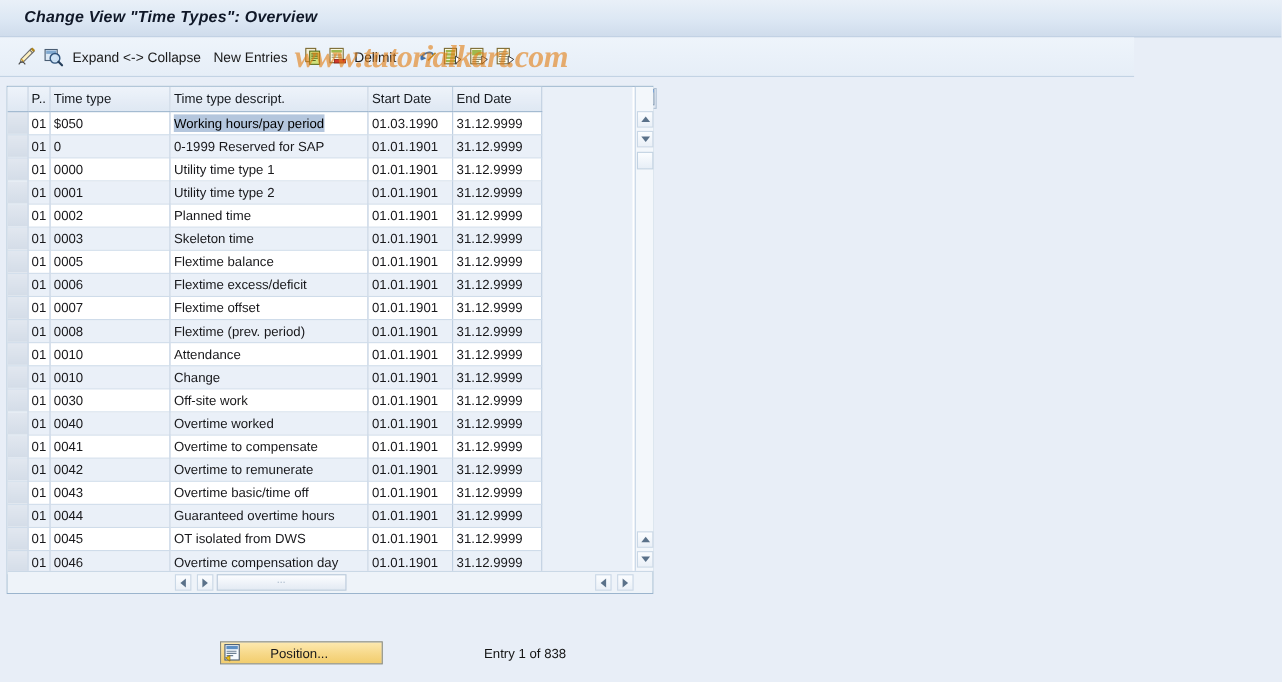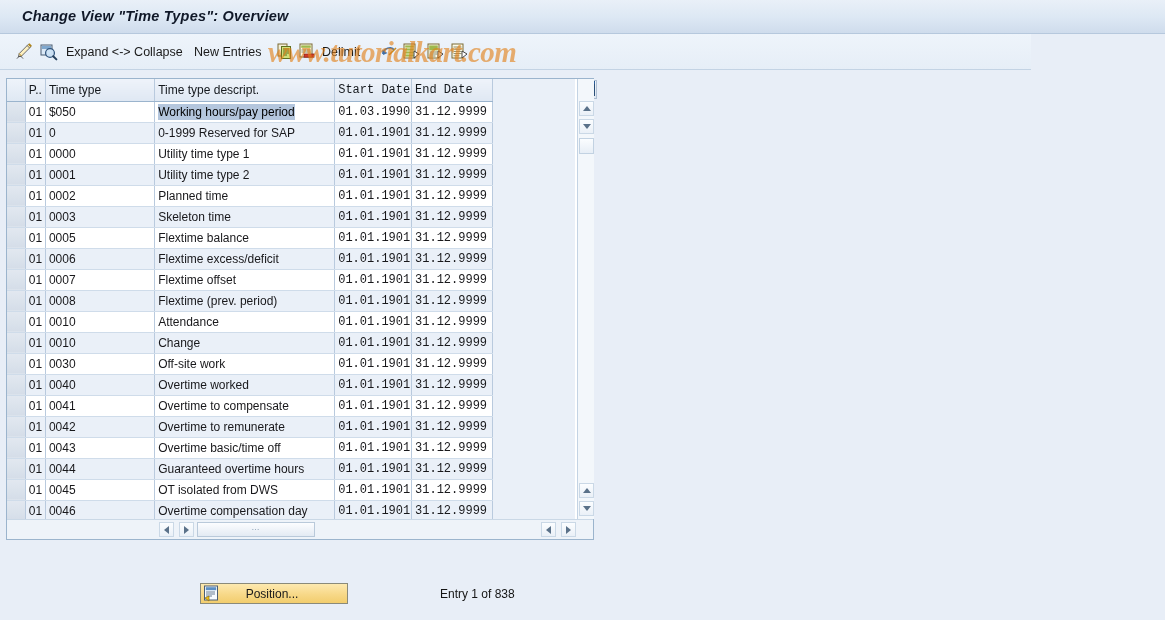--- a/index.html
+++ b/index.html
@@ -107,22 +107,22 @@
   }
   th.c-sel, td.c-sel {
     width: 18px;
     padding: 0;
     background: linear-gradient(to bottom,#e2e8f0 0%, #d4dde8 100%);
     border-right: 1px solid #b9cade;
   }
   th.c-p,  td.c-p  { width: 20px; text-align: left;}
   th.c-tt, td.c-tt { width: 108px; }
   th.c-td, td.c-td { width: 178px; }
-  th.c-sd, td.c-sd { width: 76px; font-family:Liberation Mono, monospace; font-size:11.5px;}
-  th.c-ed, td.c-ed { width: 80px; font-family:Liberation Mono, monospace; font-size:11.5px; border-right:1px solid #b9cade;}
+  th.c-sd, td.c-sd { width: 76px; font-family:Liberation Sans, sans-serif; font-size:11.5px;}
+  th.c-ed, td.c-ed { width: 80px; font-family:Liberation Sans, sans-serif; font-size:11.5px; border-right:1px solid #b9cade;}
 
   tr.r-odd td  { background: #ffffff; }
   tr.r-even td { background: #eaf0f8; }
   tr.r-odd td.c-sel, tr.r-even td.c-sel {
     background: linear-gradient(to bottom,#e2e8f0 0%, #d4dde8 100%);
   }
   td.selected-cell {
     background: #ffffff !important;
   }
   td.selected-cell span.hl {

